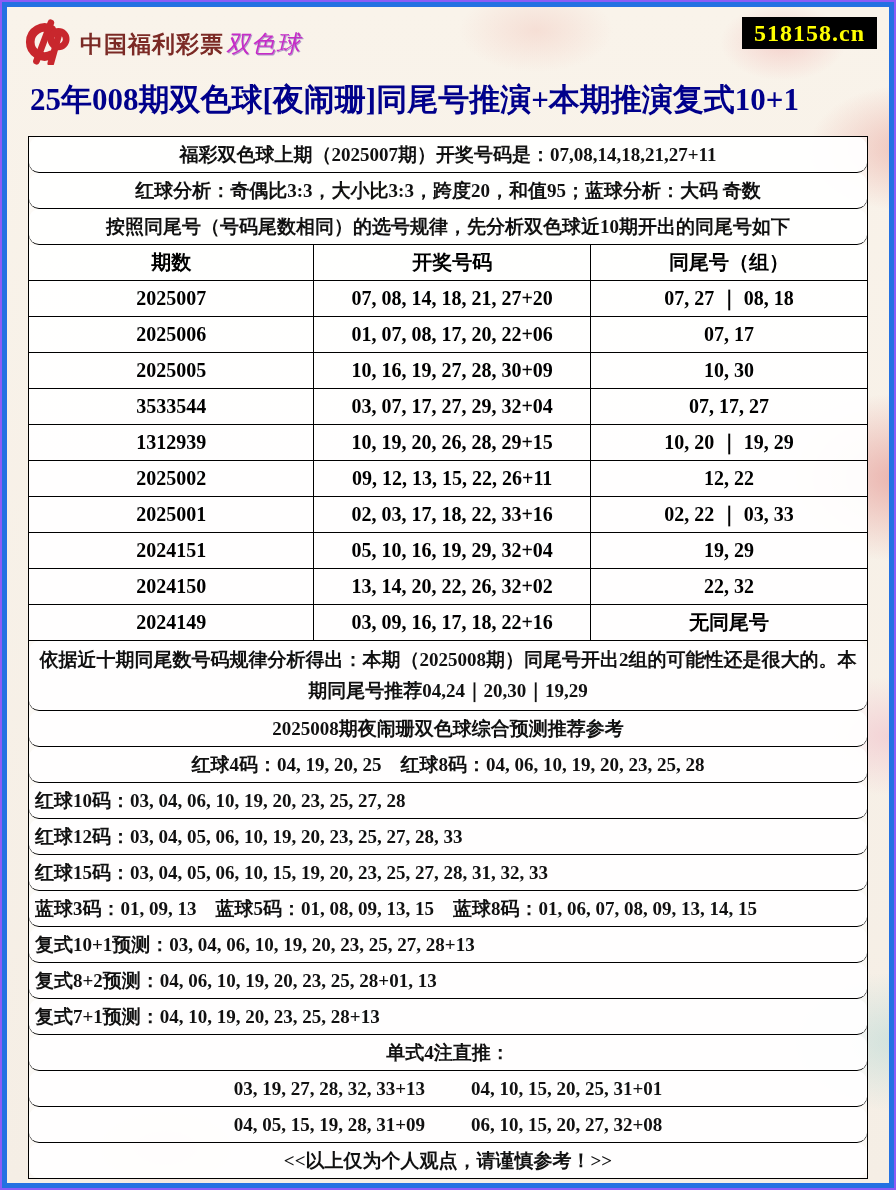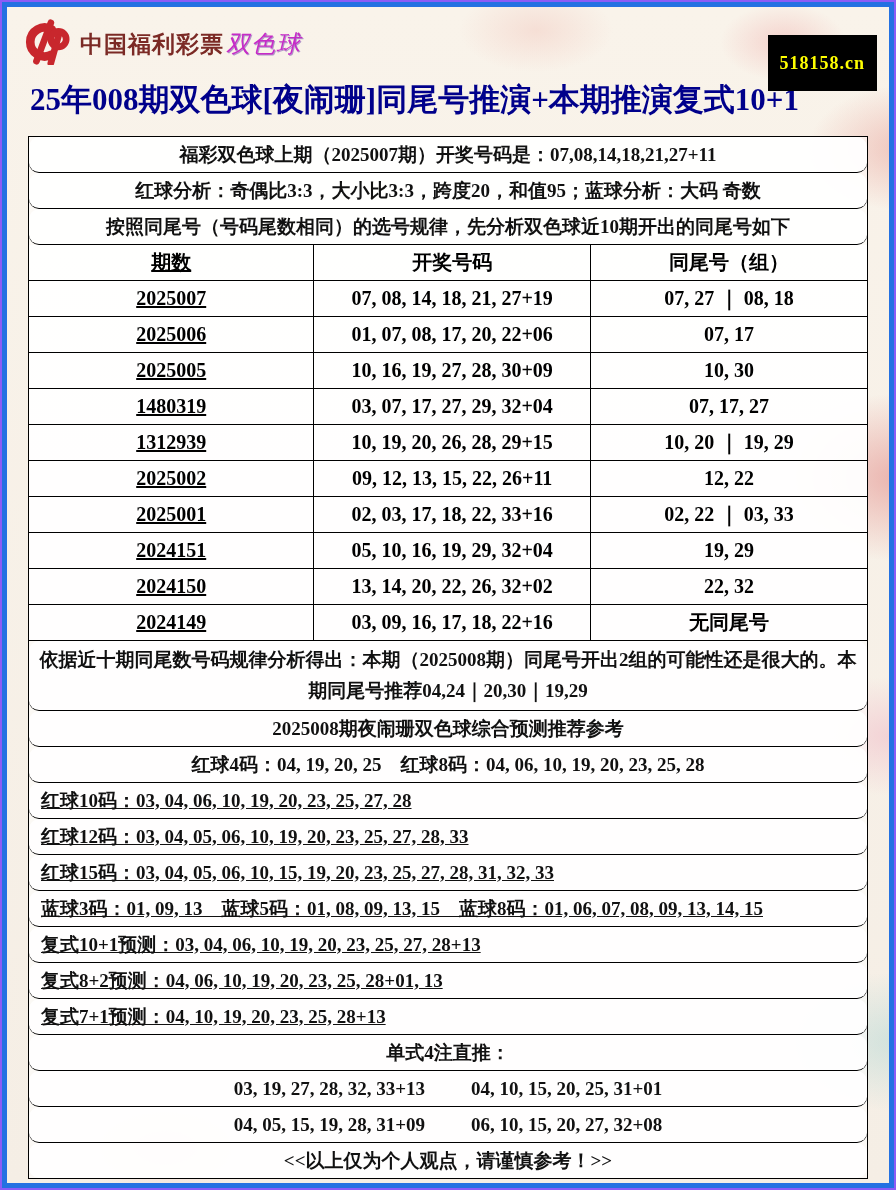--- a/index.html
+++ b/index.html
@@ -29,50 +29,50 @@
     font-family:"Liberation Sans","DejaVu Sans",sans-serif;
     font-size:23px;font-weight:900;color:#7b2a25;letter-spacing:1px;
   }
   .logo-brand{
     font-family:"Liberation Sans","DejaVu Sans",sans-serif;
     font-size:24px;font-weight:400;font-style:italic;
     color:var(--brand-magenta,#c72bc7);letter-spacing:1px;margin-left:2px;
     text-shadow:1px 1px 0 rgba(90,40,160,.45);
   }
   .badge{
-    position:absolute;top:28px;right:12px;height:32px;line-height:32px;
+    position:absolute;top:10px;right:12px;height:32px;line-height:32px;
     background:var(--badge-bg,#000);color:var(--badge-text,#ff0);
-    font-size:18px;font-weight:700;padding:12px 12px;letter-spacing:1px;
+    font-size:24px;font-weight:700;padding:0 12px;letter-spacing:1px;
   }
   .title{
     margin:0 10px 13px 23px;height:46px;line-height:46px;
     font-size:31px;font-weight:700;color:var(--title-navy,#00008b);
     white-space:nowrap;letter-spacing:0px;
   }
   .sheet{margin:0 21px;border:1px solid #000;background:rgba(255,255,255,.6);}
   .row{
     height:35px;display:flex;align-items:center;justify-content:center;
     border-bottom:1px solid #000;background:rgba(255,255,255,.86);
     font-size:19px;font-weight:700;color:#111;white-space:nowrap;overflow:hidden;border-radius:10px;
   }
-  .row.left{justify-content:flex-start;padding-left:12px;text-decoration:underline;}
+  .row.left{justify-content:flex-start;padding-left:6px;}
   .row.para{
     height:70px;display:block;text-align:center;padding:3px 6px 0 6px;
     line-height:31px;white-space:normal;box-sizing:border-box;
   }
   .row.straight{gap:46px;}
   .sheet > :last-child{border-bottom:0;}
   table.htable{width:100%;border-collapse:collapse;table-layout:fixed;}
   .htable th,.htable td{
     border:1px solid #000;height:35px;text-align:center;vertical-align:middle;
     background:rgba(255,255,255,.86);font-weight:700;font-size:20px;padding:0;
     white-space:nowrap;overflow:hidden;
   }
   .htable th{font-size:20px;}
-  .htable th:first-child,.htable td:first-child{border-left:0;text-decoration:underline;}
+  .htable th:first-child,.htable td:first-child{border-left:0;}
   .htable th:last-child,.htable td:last-child{border-right:0;}
   .htable thead th{border-top:0;}
 </style>
 </head>
 <body>
 
 <div class="page">
   <div class="canvas">
 
     <div class="header">
@@ -111,35 +111,35 @@
         <thead>
             <tr id="htable-head">
               <th>期数</th>
               <th>开奖号码</th>
               <th>同尾号（组）</th>
             </tr>
           </thead>
         <tbody id="htable-body">
             <tr>
               <td>2025007</td>
-              <td>07, 08, 14, 18, 21, 27+19</td>
+              <td>07, 08, 14, 18, 21, 27+20</td>
               <td>07, 27 ｜ 08, 18</td>
             </tr>
             <tr>
               <td>2025006</td>
               <td>01, 07, 08, 17, 20, 22+06</td>
               <td>07, 17</td>
             </tr>
             <tr>
               <td>2025005</td>
               <td>10, 16, 19, 27, 28, 30+09</td>
               <td>10, 30</td>
             </tr>
             <tr>
-              <td>1480319</td>
+              <td>3533544</td>
               <td>03, 07, 17, 27, 29, 32+04</td>
               <td>07, 17, 27</td>
             </tr>
             <tr>
               <td>1312939</td>
               <td>10, 19, 20, 26, 28, 29+15</td>
               <td>10, 20 ｜ 19, 29</td>
             </tr>
             <tr>
               <td>2025002</td>

